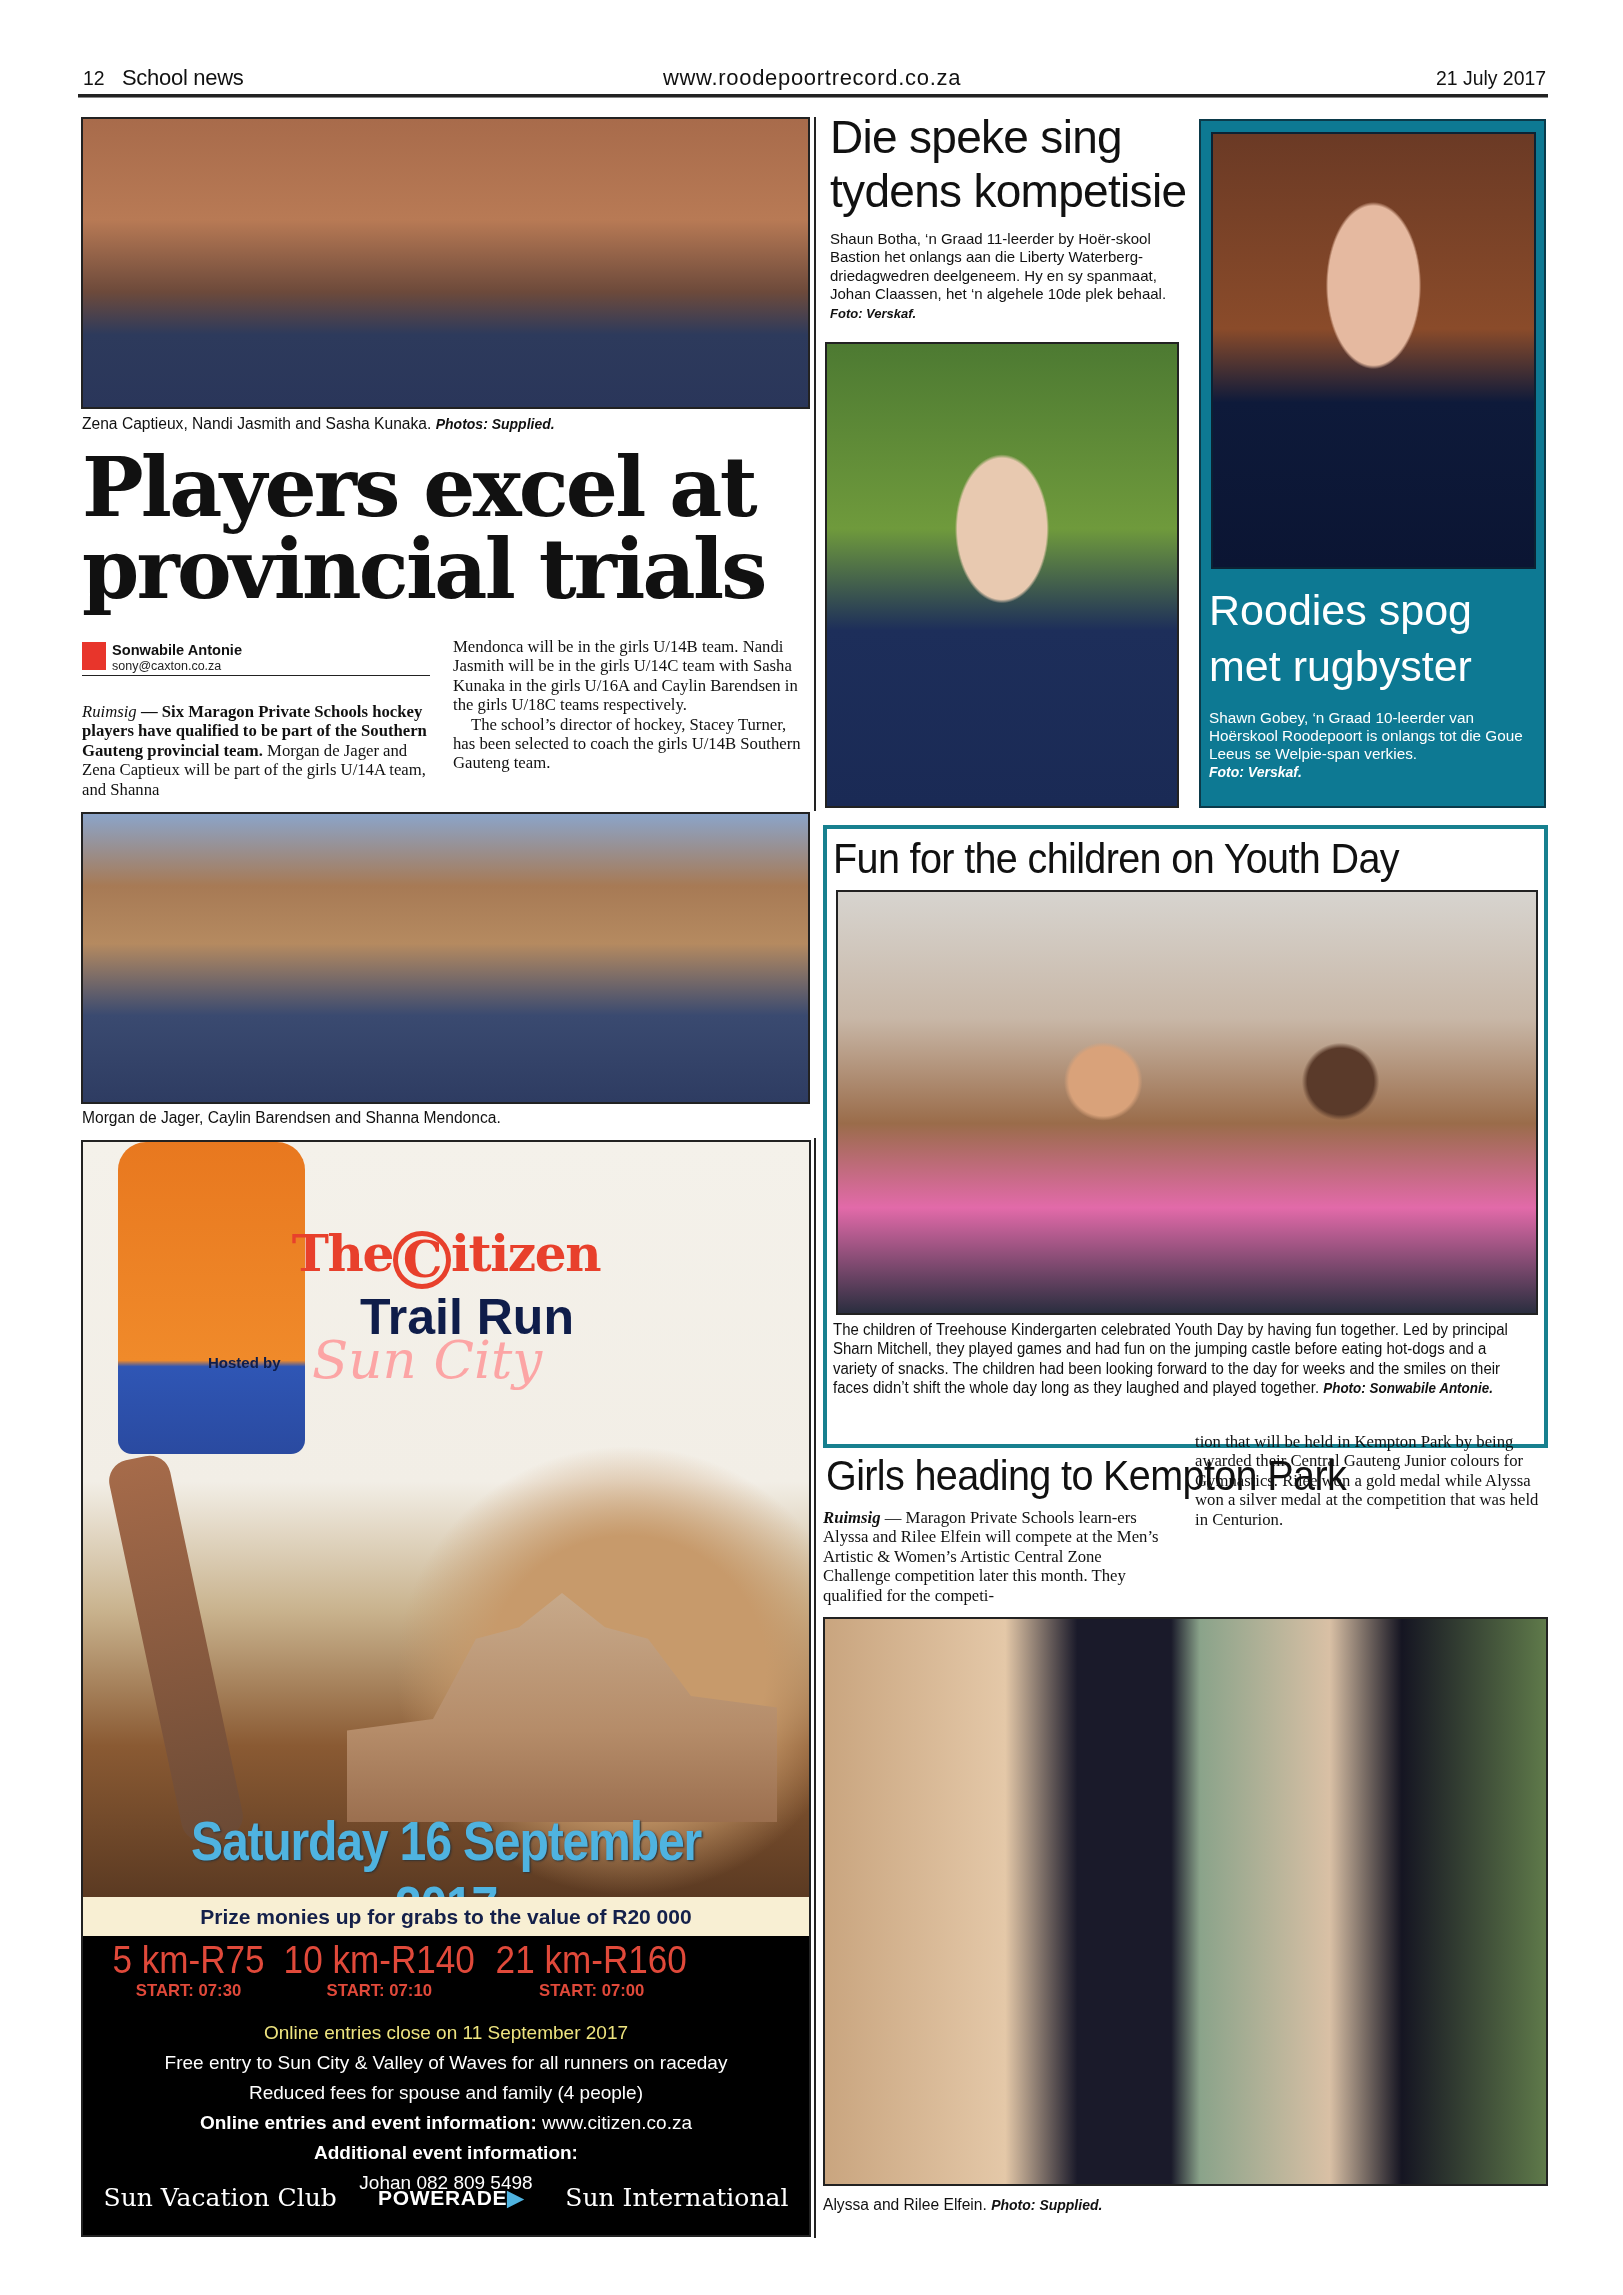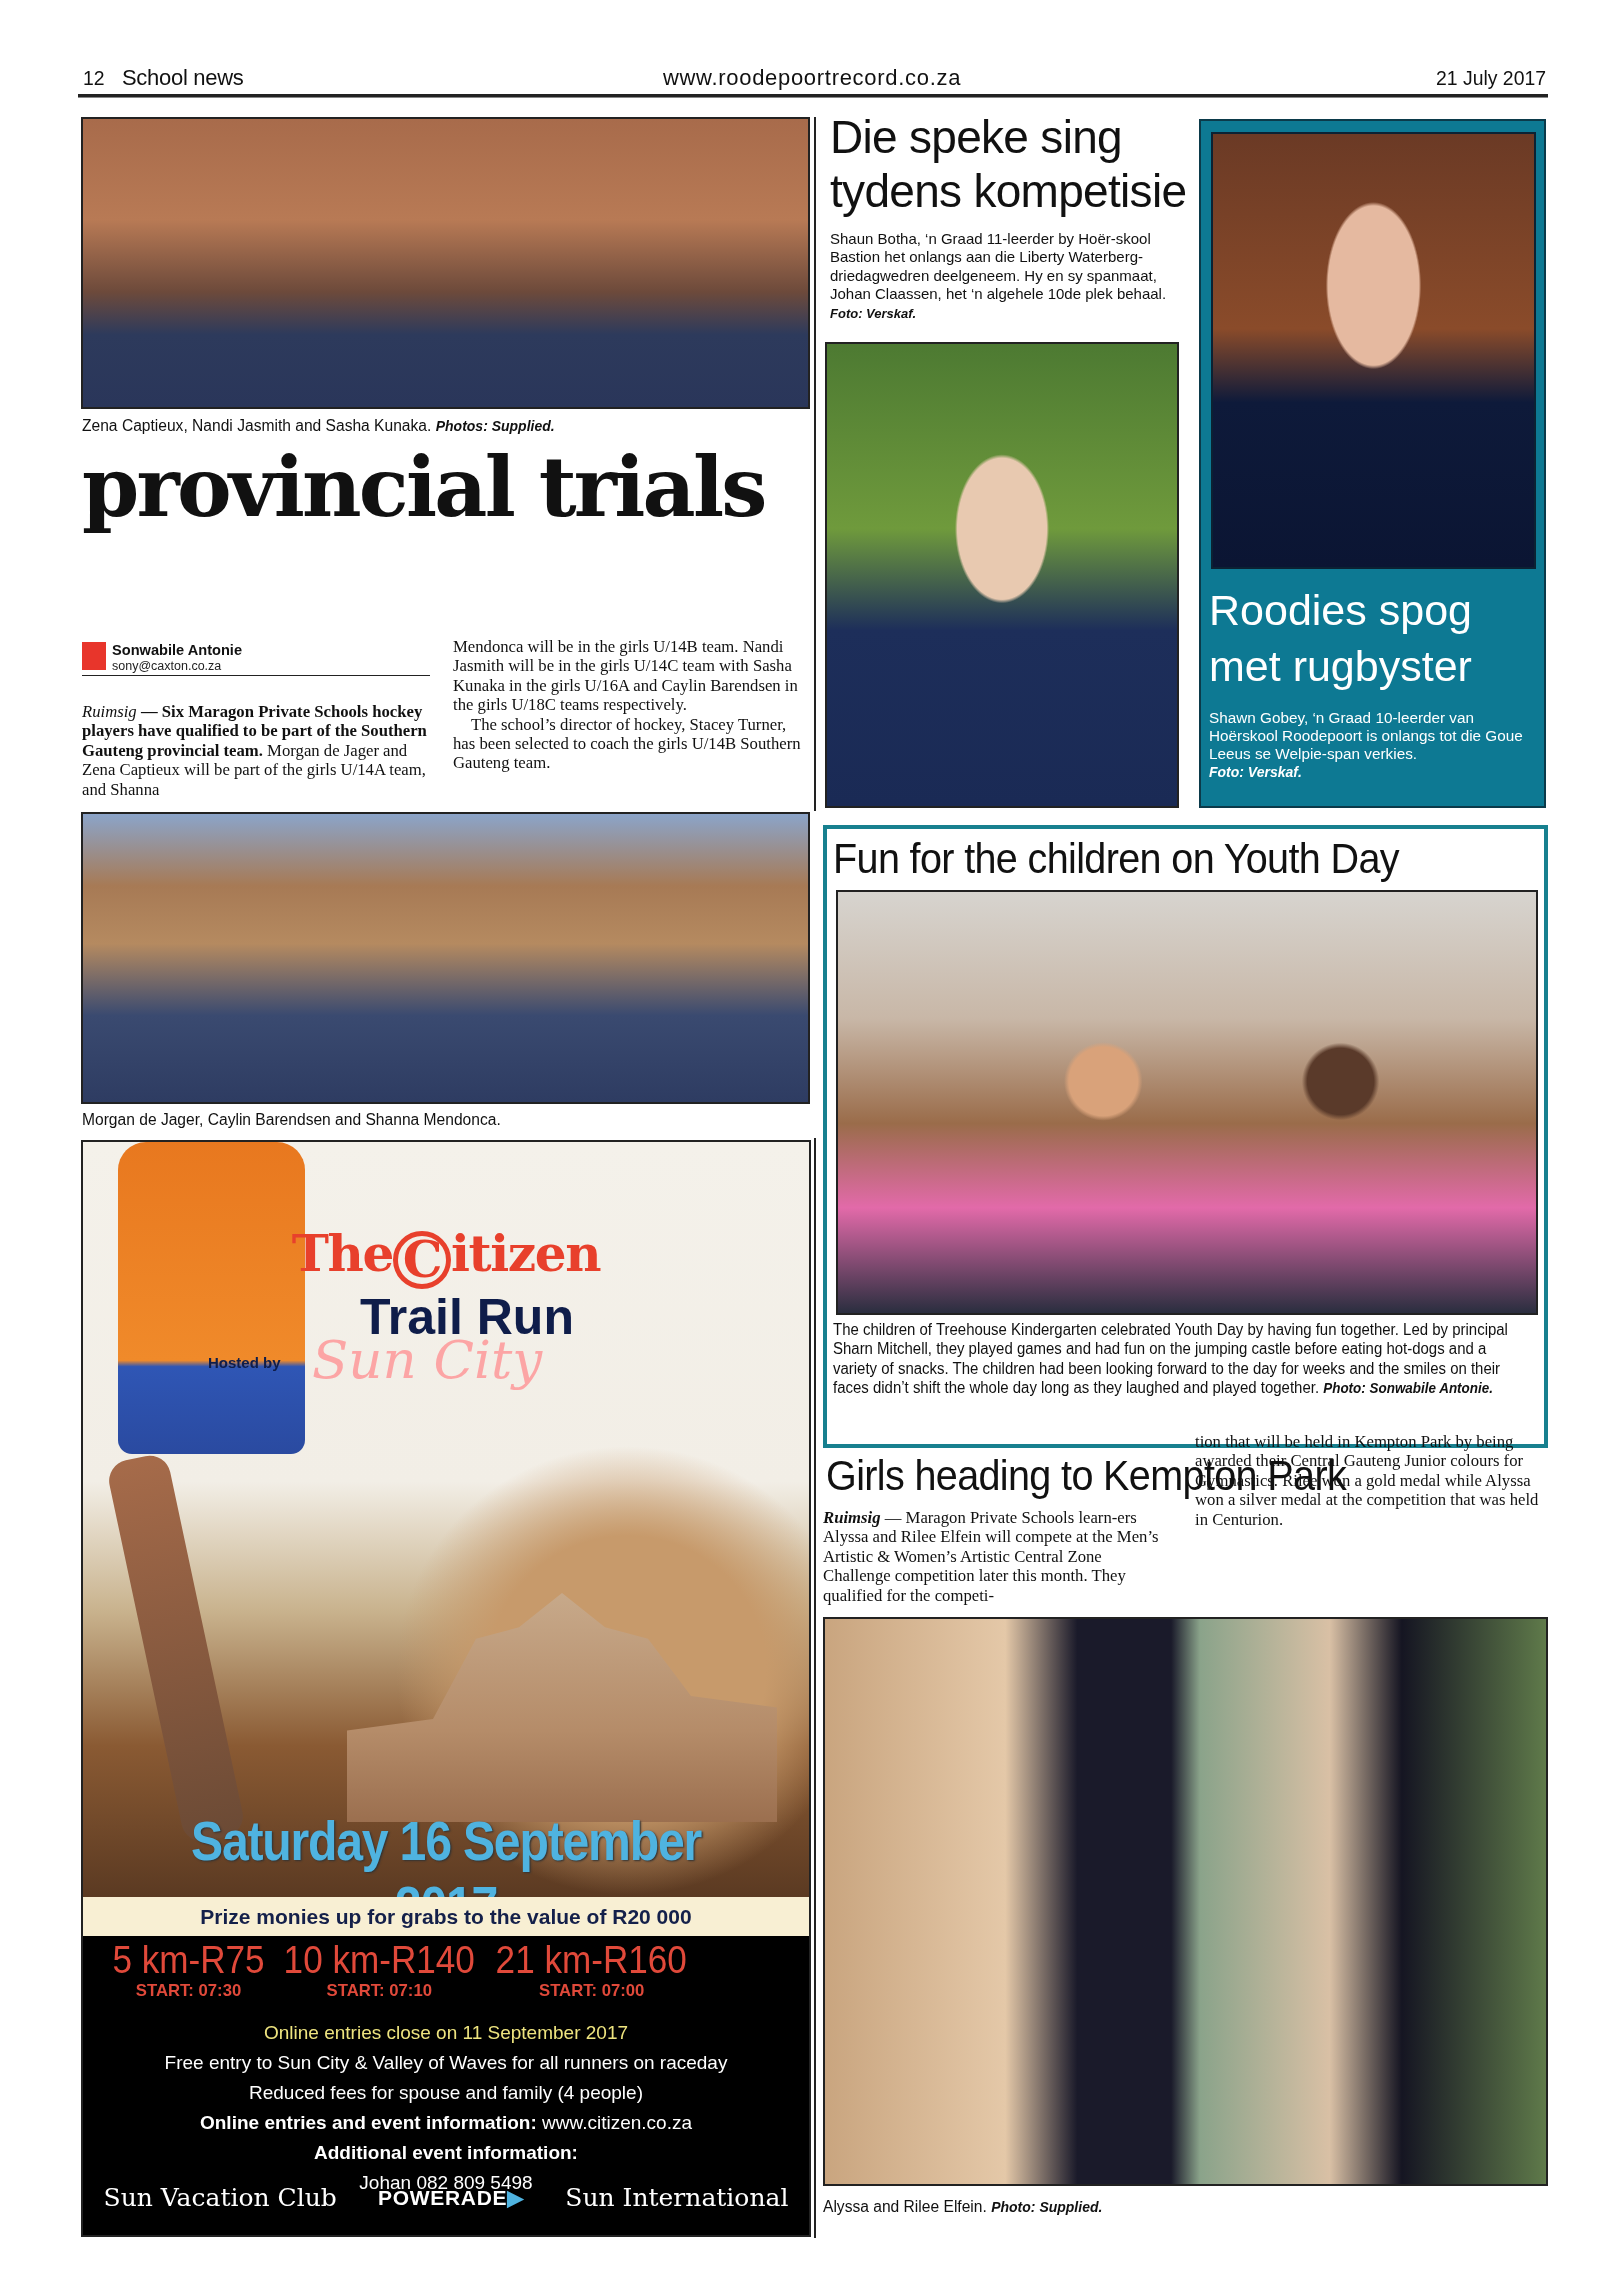--- a/index.html
+++ b/index.html
@@ -17,21 +17,21 @@
   
   .photo { position: absolute; border: 2.1px solid #222; overflow: hidden; }
   .ph-brick { background: linear-gradient(180deg, #a86b4b 0%, #b87a55 35%, #6d4a3b 60%, #2d3a5c 75%, #2a365a 100%); }
   .ph-brick2 { background: linear-gradient(180deg, #8ba4c9 0%, #a77a55 25%, #b58a60 45%, #3a4a70 70%, #2e3c62 100%); }
   .ph-green { background: radial-gradient(ellipse at 50% 40%, #e8c9b0 0 18%, transparent 19%), linear-gradient(180deg, #4d7a32 0%, #6f9a3c 40%, #1d2e5a 62%, #1a2a55 100%); }
   .ph-studio { background: radial-gradient(ellipse at 50% 35%, #e5b9a0 0 20%, transparent 21%), linear-gradient(180deg, #6b3a25 0%, #8a4b2a 45%, #0e1a3a 62%, #0b1533 100%); }
   .ph-kids { background: radial-gradient(circle at 38% 45%, #d9a27a 0 7%, transparent 8%), radial-gradient(circle at 72% 45%, #5a3a2a 0 6%, transparent 7%), linear-gradient(180deg, #d7d4cf 0%, #c8b7a7 30%, #9a6c4a 55%, #e26aa9 75%, #2a2e3f 100%); }
   .ph-gym { background: linear-gradient(90deg, #c9a57f 0%, #e4c8a8 25%, #1a1a2a 35%, #1a1a2a 48%, #8aa38a 52%, #d9c0a5 70%, #151522 80%, #5f7a4a 100%); }
 
   
-  .cap { font-size: 15.6px; line-height: 22px; }
+  .cap { font-size: 15.6px; line-height: 17px; }
   .cap b.cred { font-style: italic; font-weight: bold; font-size: 14px; }
 
   
   .serif { font-family: "Liberation Serif", "DejaVu Serif", serif; }
   .body-text { font-size: 16.7px; line-height: 19.4px; }
 
   
   .main-hl { left: 82px; top: 446px; width: 736px; font-family: "DejaVu Serif", "Liberation Serif", serif; font-weight: bold; font-size: 82px; line-height: 82px; letter-spacing: -2.8px; color: #111; }
 
   
@@ -96,20 +96,21 @@
 <div class="abs hdr-url">www.roodepoortrecord.co.za</div>
 <div class="abs hdr-date">21 July 2017</div>
 <div class="abs hdr-rule"></div>
 
 <div class="photo ph-brick" style="left:81px;top:117px;width:729px;height:292px;"></div>
 <div class="abs cap" style="left:82px;top:415px;">
   <span>Zena Captieux, Nandi Jasmith and Sasha Kunaka.</span>
   <b class="cred">Photos: Supplied.</b>
 </div>
 <div class="abs main-hl">
+  <div>Players excel at</div>
   <div>provincial trials</div>
 </div>
 
 <div class="abs by-box"></div>
 <div class="abs by-name">Sonwabile Antonie</div>
 <div class="abs by-mail">sony@caxton.co.za</div>
 <div class="abs by-rule"></div>
 
 <div class="abs serif body-text" style="left:82px;top:702px;width:351px;">
   <i>Ruimsig</i><b> — </b><b>Six Maragon Private Schools hockey players have qualified to be part of the Southern Gauteng provincial team.</b>

